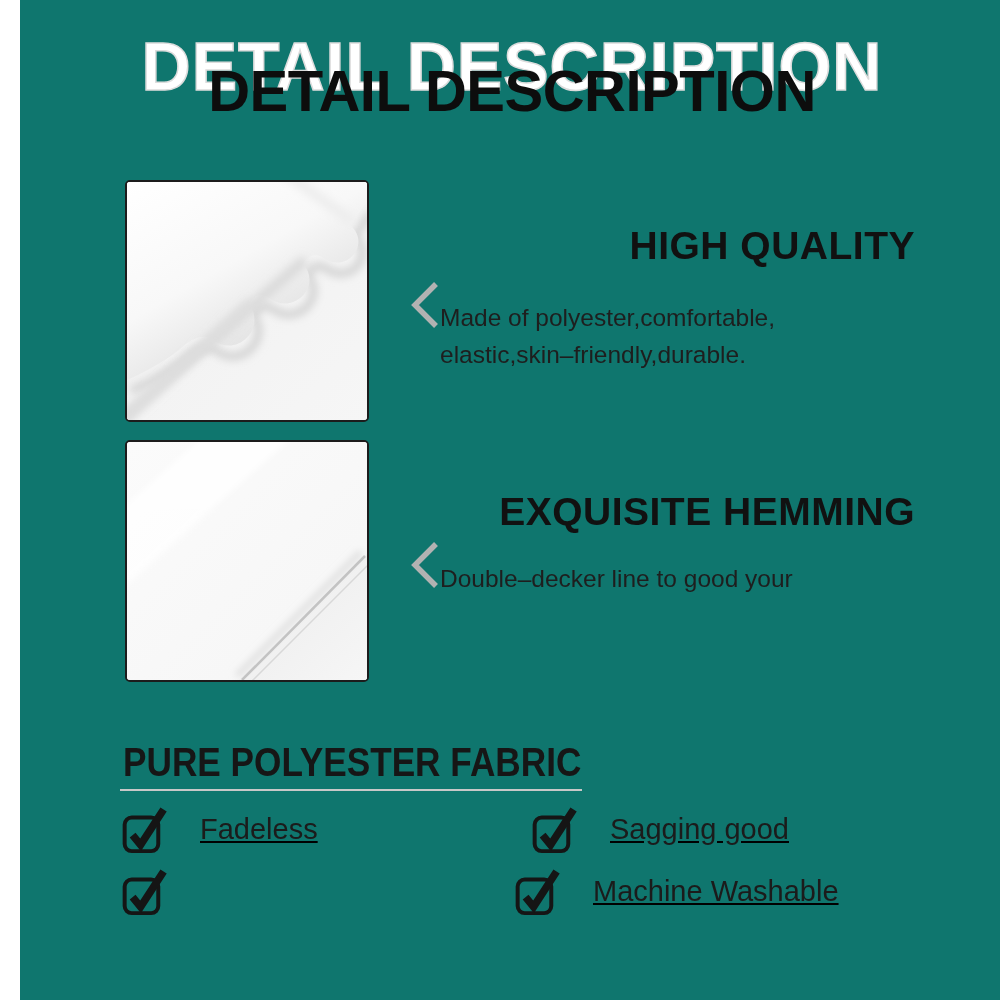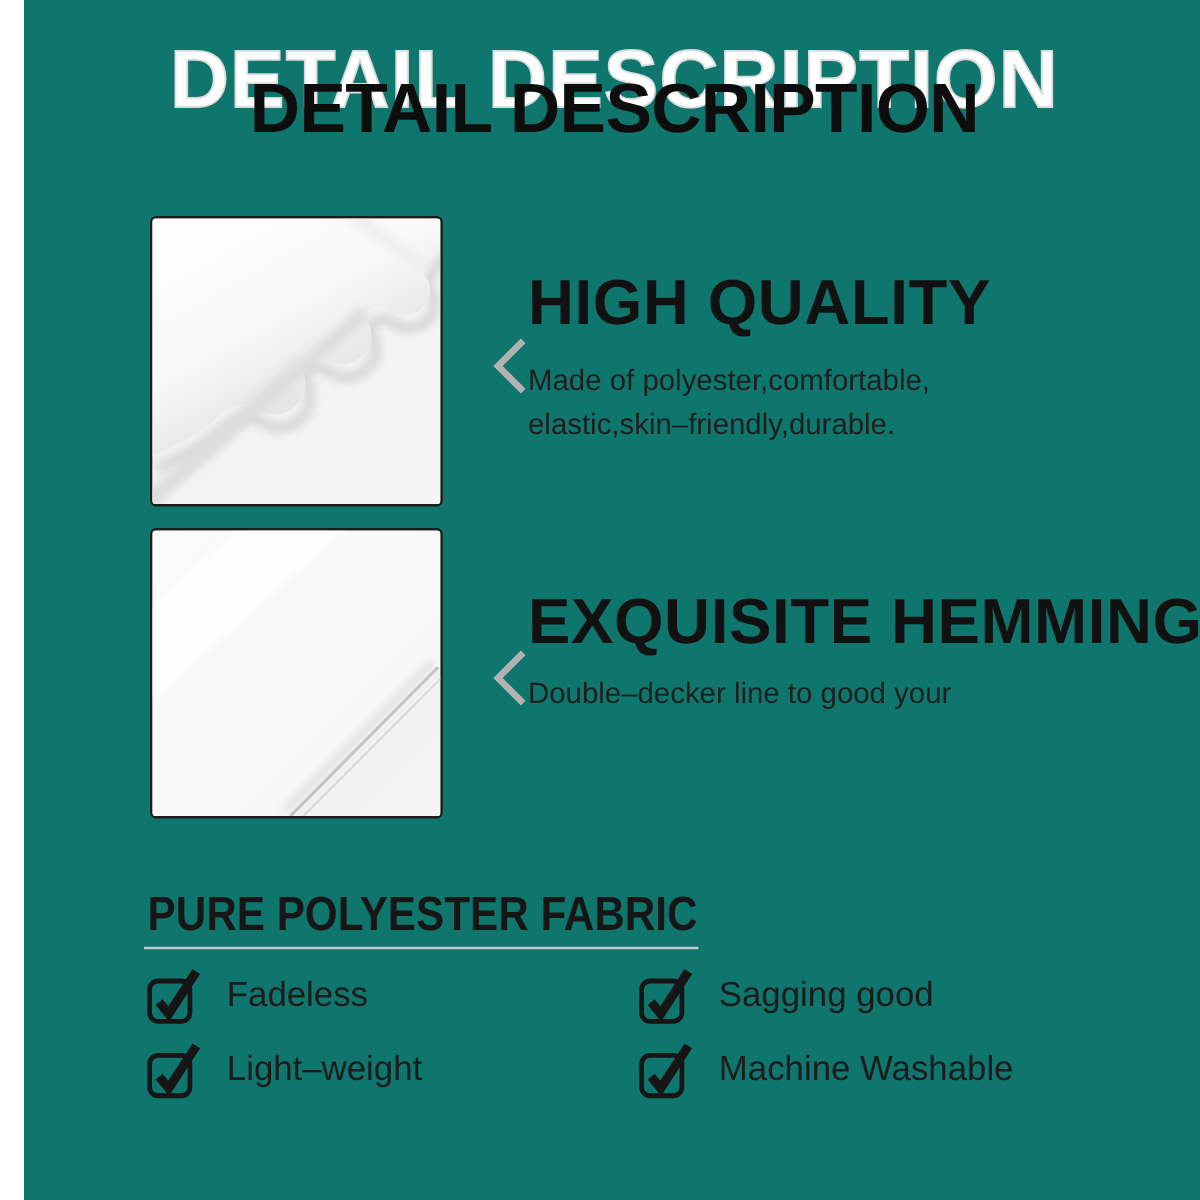--- a/index.html
+++ b/index.html
@@ -38,22 +38,22 @@
   .img-card svg{display:block;width:100%;height:100%;}
   #card-1{top:180px;}
   #card-2{top:440px;}
   
   .chevron{position:absolute;left:388px;width:32px;height:50px;}
   #chevron-1{top:280px;}
   #chevron-2{top:540px;}
   
   .sec-heading{
     position:absolute;left:420px;width:475px;
-    text-align:left;
-    font-size:53px;font-weight:bold;color:#111111;
+    text-align:right;
+    font-size:39px;font-weight:bold;color:#111111;
     letter-spacing:0.5px;line-height:1;
     white-space:nowrap;
   }
   #sec1-heading{top:226px;}
   #sec2-heading{top:492px;}
   .sec-body{
     position:absolute;left:420px;width:475px;
     font-size:24.5px;color:#1e1e1e;line-height:37px;
   }
   #sec1-body{top:299px;}
@@ -63,30 +63,30 @@
     position:absolute;left:103px;top:742px;
     font-size:40px;font-weight:bold;color:#161616;
     line-height:1;white-space:nowrap;
     transform:scaleX(0.88);transform-origin:left center;
   }
   .features-underline{
     position:absolute;left:100px;top:789px;
     width:462px;height:2px;background:#c8c8c8;
   }
   .feature{
-    position:absolute;display:flex;align-items:center;gap:21px;
+    position:absolute;display:flex;align-items:center;gap:32px;text-decoration:underline;
   }
   .feature .cb{width:46px;height:50px;flex:0 0 auto;}
   .feature .lbl{
     font-size:29px;color:#1b1b1b;line-height:1;white-space:nowrap;
   }
   #feature-1{left:102px;top:804px;}
   #feature-2{left:102px;top:866px;}
   #feature-3{left:512px;top:804px;}
-  #feature-4{left:512px;top:866px;}
+  #feature-4{left:495px;top:866px;}
 </style>
 </head>
 <body>
 
 <div id="page">
 
   <div class="ghost-title">DETAIL DESCRIPTION</div>
   <div class="page-title">DETAIL DESCRIPTION</div>
 
   <div class="img-card" id="card-1">
@@ -174,21 +174,20 @@
       <path d="M 12 35 L 21 46 L 47 6" fill="none" stroke="#151515" stroke-width="8.5"></path>
     </svg>
     <span class="lbl">Fadeless</span>
   </div>
 
   <div class="feature" id="feature-2">
     <svg class="cb" viewBox="0 0 52 56">
       <rect x="3" y="15" width="38" height="38" rx="8" fill="none" stroke="#151515" stroke-width="4.5"></rect>
       <path d="M 12 35 L 21 46 L 47 6" fill="none" stroke="#151515" stroke-width="8.5"></path>
     </svg>
-    <span class="lbl">Light–weight</span>
   </div>
 
   <div class="feature" id="feature-3">
     <svg class="cb" viewBox="0 0 52 56">
       <rect x="3" y="15" width="38" height="38" rx="8" fill="none" stroke="#151515" stroke-width="4.5"></rect>
       <path d="M 12 35 L 21 46 L 47 6" fill="none" stroke="#151515" stroke-width="8.5"></path>
     </svg>
     <span class="lbl">Sagging good</span>
   </div>
 

